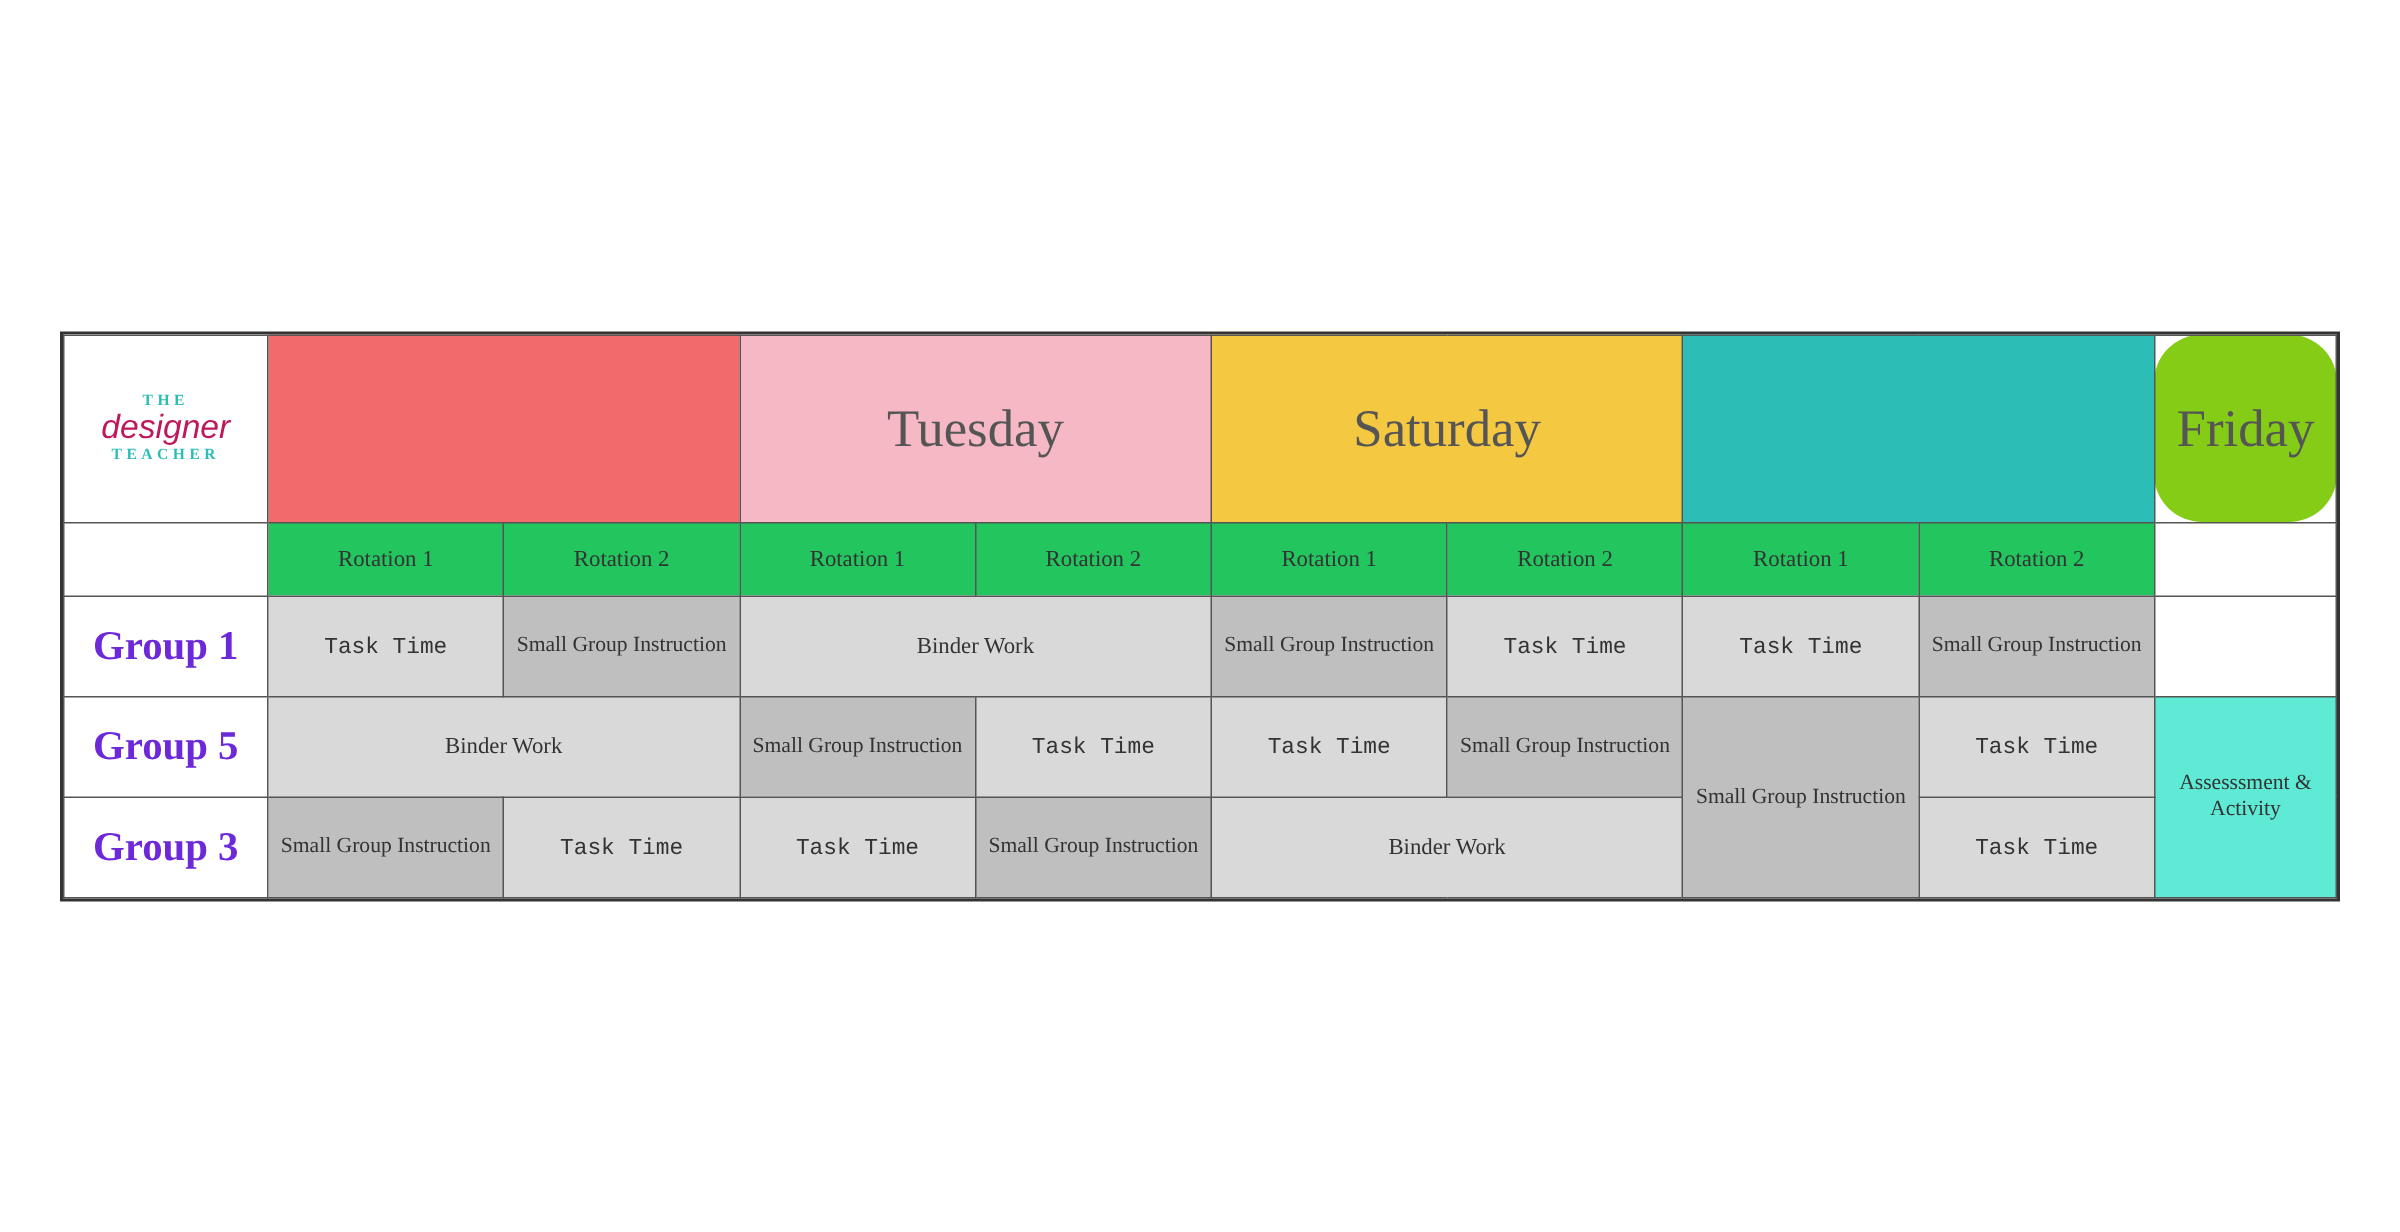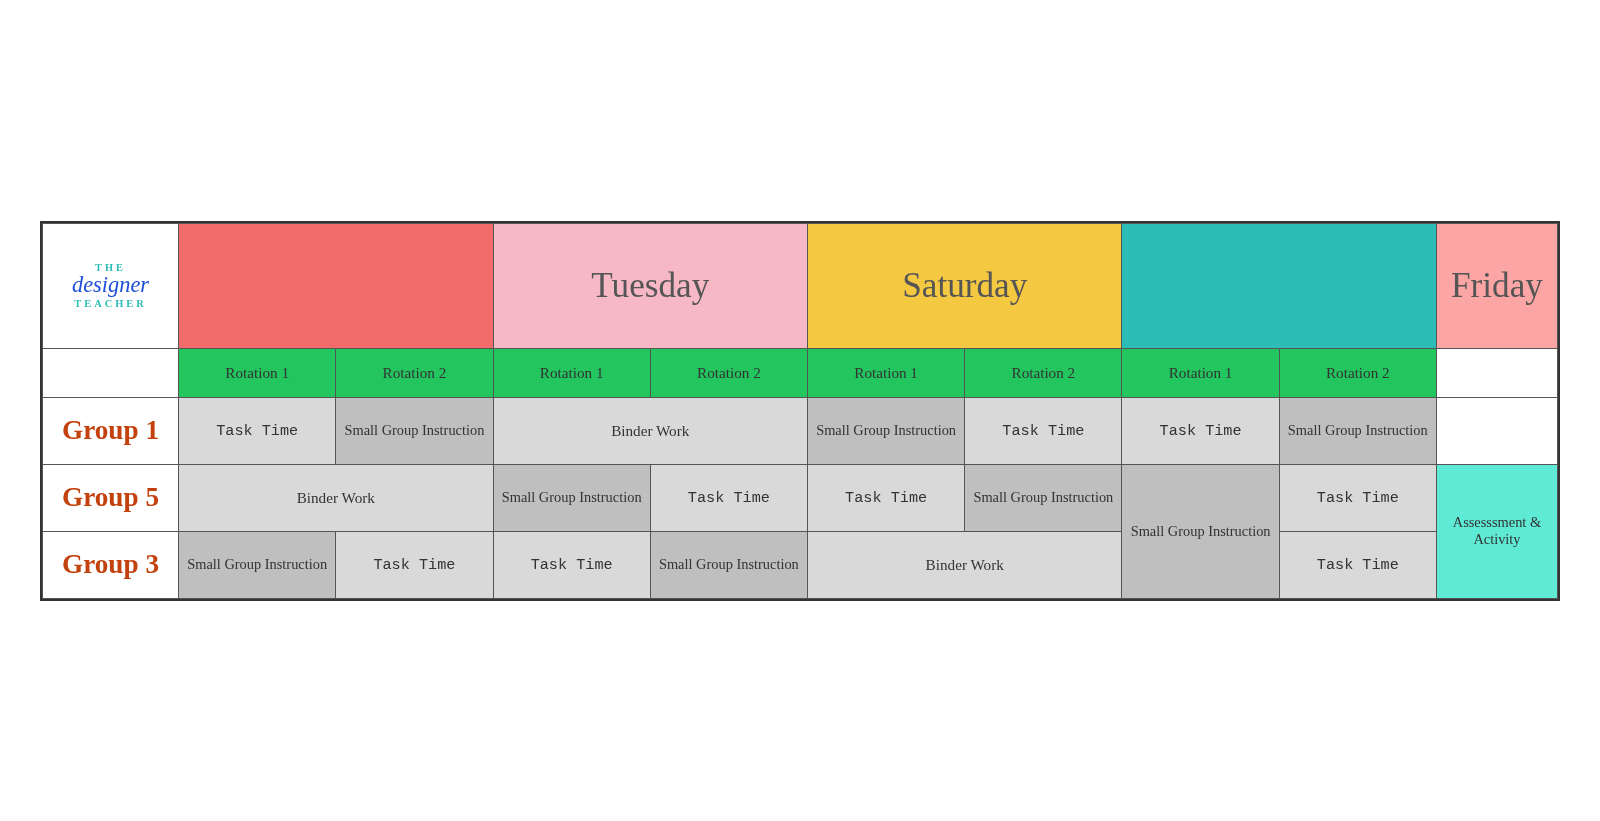--- a/index.html
+++ b/index.html
@@ -35,21 +35,21 @@
 
     
     .header-logo {
       background: #fff;
       border: 1.5px solid #555;
     }
     .header-monday { background: #F16B6B; }
     .header-tuesday { background: #F5B8C4; }
     .header-wednesday { background: #F5C842; }
     .header-thursday { background: #2BBDB6; }
-    .header-friday { background: #fca5a5; }
+    .header-friday { background: #84cc16; border-radius: 32px; }
 
     .day-header {
       font-size: 2.2rem;
       font-weight: normal;
       color: #333;
       padding: 18px 4px;
     }
     .day-header.monday { color: #F16B6B; }
     .day-header.tuesday { color: #555; }
     .day-header.wednesday { color: #555; }
@@ -66,21 +66,21 @@
       text-align: center;
     }
     .rotation-empty {
       background: #fff;
     }
 
     
     .group-label {
       font-size: 1.7rem;
       font-weight: bold;
-      color: #c2410c;
+      color: #6d28d9;
       background: #fff;
       padding: 10px 4px;
     }
 
     
     .task-time {
       background: #d9d9d9;
       font-size: 0.95rem;
       color: #333;
       font-family: Liberation Mono, monospace;
@@ -114,23 +114,23 @@
       padding: 8px;
     }
     .logo-the {
       font-size: 0.65rem;
       letter-spacing: 3px;
       text-transform: uppercase;
       color: #2BBDB6;
       font-weight: bold;
     }
     .logo-designer {
-      font-family: Liberation Serif, serif;
+      font-family: Liberation Sans, sans-serif;
       font-size: 1.4rem;
-      color: #1d4ed8;
+      color: #be185d;
       font-style: italic;
       line-height: 1.1;
     }
     .logo-teacher {
       font-size: 0.65rem;
       letter-spacing: 3px;
       text-transform: uppercase;
       color: #2BBDB6;
       font-weight: bold;
     }

